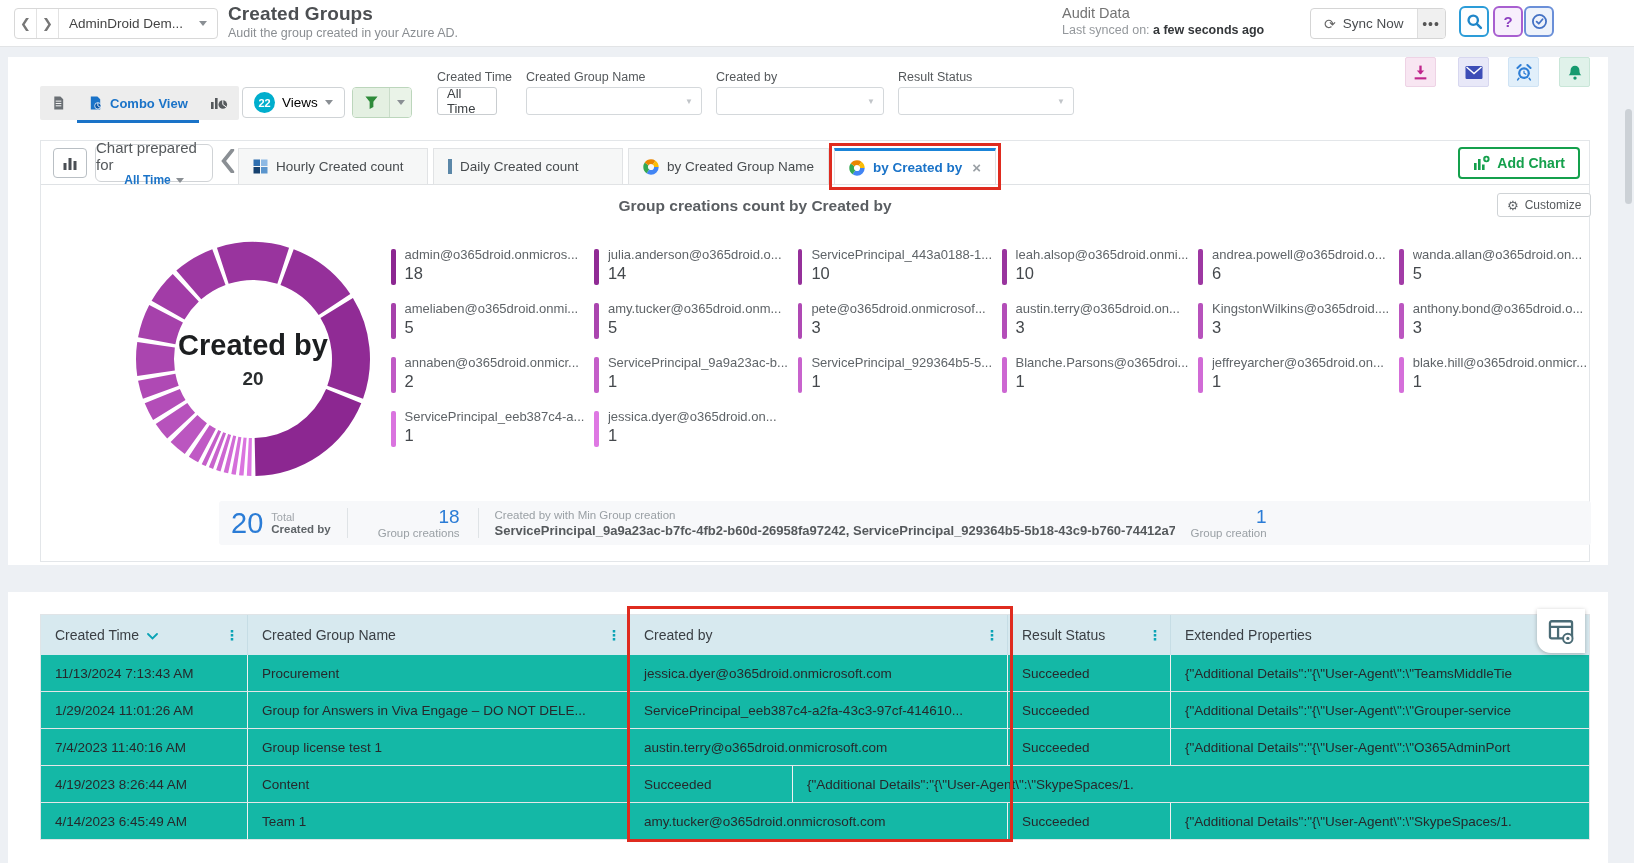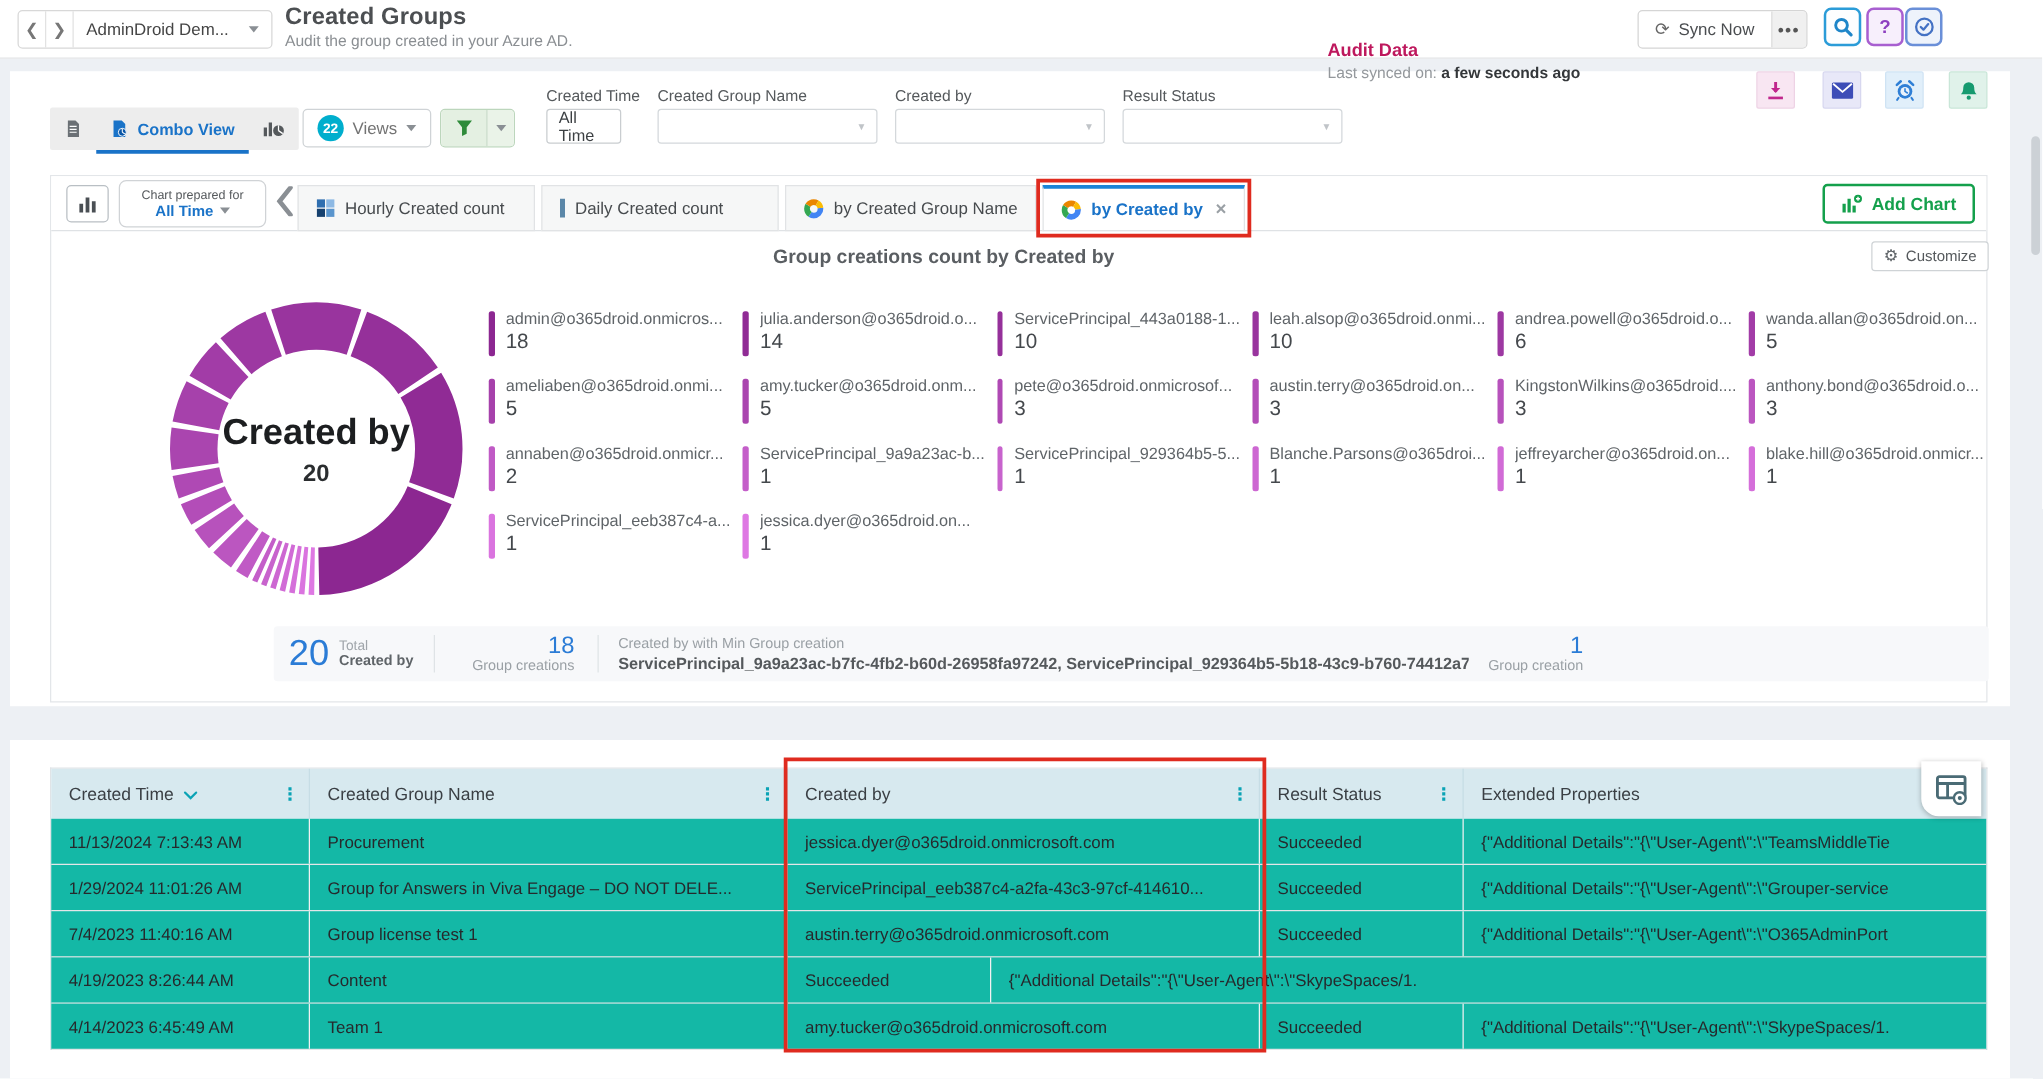--- a/index.html
+++ b/index.html
@@ -9,21 +9,21 @@
   
   .topbar { position:absolute; top:0; left:0; right:0; height:47px; background:#fff; border-bottom:1px solid #e2e4e6; z-index:6; }
   .navgroup { position:absolute; left:14px; top:8px; height:31px; display:flex; align-items:stretch; border:1px solid #d8d8d8; border-radius:4px; background:#fff; }
   .navbtn { width:22px; display:flex; align-items:center; justify-content:center; color:#777; font-size:13px; border-right:1px solid #e2e2e2; cursor:pointer; }
   .wsbtn { display:flex; align-items:center; gap:16px; padding:0 10px; font-size:13.5px; color:#444; }
   .caret-dn { width:0; height:0; border-left:4.5px solid transparent; border-right:4.5px solid transparent; border-top:5px solid #8a8f94; display:inline-block; }
   .titleblock { position:absolute; left:228px; top:3px; }
   .titleblock h1 { font-size:19px; font-weight:700; color:#4c4f52; letter-spacing:.1px; }
   .titleblock p { font-size:12.5px; color:#8a8e92; margin-top:1px; }
   .auditblock { position:absolute; left:1062px; top:5px; }
-  .auditblock .ad1 { font-size:14.5px; font-weight:700; color:#be185d;margin-top:28px; }
+  .auditblock .ad1 { font-size:14.5px; font-weight:400; color:#737373; }
   .auditblock .ad2 { font-size:12.5px; color:#94989c; margin-top:2px; }
   .auditblock .ad2 b { color:#34373a; }
   .syncgroup { position:absolute; left:1310px; top:8px; height:31px; display:flex; border:1px solid #d5d5d5; border-radius:4px; overflow:hidden; background:#fff; }
   .syncmain { display:flex; align-items:center; gap:7px; padding:0 13px; font-size:13.5px; color:#4a4d50; cursor:pointer; }
   .syncmain .g { font-size:14px; color:#666; }
   .syncmore { width:28px; display:flex; align-items:center; justify-content:center; background:#f0f0f0; border-left:1px solid #ddd; color:#555; font-size:14px; letter-spacing:1px; cursor:pointer; }
   .hicon { position:absolute; top:6px; width:30px; height:31px; border-radius:6px; display:flex; align-items:center; justify-content:center; cursor:pointer; }
   .hicon.search { left:1459px; border:2px solid #2b9cd8; background:#fdfeff; }
   .hicon.help { left:1493px; border:2px solid #a85fd0; background:#f7effc; color:#8d3fc0; font-weight:700; font-size:15px; }
   .hicon.timer { left:1524px; border:2px solid #6a8fd8; background:#eef3fb; }
@@ -34,42 +34,42 @@
   .sepband { position:absolute; left:0; top:508px; width:100%; height:27px; background:#edf0f4; }
   .scrollthumb { position:absolute; right:2px; top:62px; width:7px; height:95px; border-radius:4px; background:#ccd1d6; }
 
   
   .viewtabs { position:absolute; left:32px; top:29px; height:34px; display:flex; background:#ededed; border-radius:2px; }
   .vtab { display:flex; align-items:center; justify-content:center; padding:0 11px; position:relative; cursor:pointer; }
   .vtab.combo { gap:7px; font-size:13px; font-weight:700; color:#1a73c8; }
   .vtab.combo::after { content:""; position:absolute; left:0; right:0; bottom:-3px; height:3px; background:#1a73c8; }
   .viewsbtn { position:absolute; left:234px; top:30px; height:31px; display:flex; align-items:center; gap:7px; padding:0 11px; border:1px solid #cfd3d6; border-radius:4px; background:#fff; cursor:pointer; }
   .viewsbadge { width:21px; height:21px; border-radius:50%; background:#00aecd; color:#fff; font-size:11px; font-weight:700; display:flex; align-items:center; justify-content:center; }
-  .viewslabel { font-size:13.5px; color:#737373; }
+  .viewslabel { font-size:13.5px; color:#000000; }
   .funnelbtn { position:absolute; left:344px; top:30px; height:31px; display:flex; border:1px solid #bcd6bc; border-radius:4px; overflow:hidden; }
   .funnelmain { width:36px; background:#e4f0e2; display:flex; align-items:center; justify-content:center; cursor:pointer; }
   .funnelcaret { width:22px; background:#eaf3e8; border-left:1px solid #c9dcc9; display:flex; align-items:center; justify-content:center; cursor:pointer; }
   .filters { position:absolute; left:429px; top:13px; display:flex; gap:14px; }
   .filter { display:flex; flex-direction:column; }
   .flabel { font-size:12.5px; color:#55595c; margin-bottom:3px; }
   .fbox { height:28px; border:1px solid #c9cdd0; border-radius:3px; background:#fff; display:flex; align-items:center; justify-content:center; font-size:13px; color:#3c4043; padding:0 9px; cursor:pointer; }
   .fselect { height:28px; border:1px solid #d4d8db; border-radius:3px; background:#fff; display:flex; align-items:center; justify-content:space-between; padding:0 8px; cursor:pointer; }
   .fcaret { font-size:8px; color:#c0c4c8; }
   .tibtn { width:31px; height:30px; border-radius:2px; display:flex; align-items:center; justify-content:center; cursor:pointer; }
   .tibtn.download { position:absolute; left:1397px; background:#f8e6f2; border:1px solid #eed3e5; }
   .tibtn.mail     { position:absolute; left:1450px; background:#e8e8f8; border:1px solid #d7d7ef; }
   .tibtn.alarm    { position:absolute; left:1500px; background:#e1effa; border:1px solid #cfe3f4; }
   .tibtn.bell     { position:absolute; left:1551px; background:#e0f2ea; border:1px solid #c9e6d8; }
 
   
   .chartcard { position:absolute; left:32px; top:83px; width:1550px; height:422px; background:#fff; border:1px solid #e3e6e9; }
   .chartstrip { position:absolute; left:0; top:0; right:0; height:44px; border-bottom:1px solid #dfe2e5; background:#fff; }
   .ctoggle { position:absolute; left:12px; top:7px; width:34px; height:30px; border:1px solid #b9bfc4; border-radius:4px; display:flex; align-items:center; justify-content:center; cursor:pointer; background:#fff; }
   .prepared { position:absolute; left:54px; top:3px; width:118px; height:38px; border:1px solid #d0d3d6; border-radius:6px; background:#fff; display:flex; flex-direction:column; align-items:center; justify-content:center; cursor:pointer; }
-  .prep1 { font-size:10px; color:#55595c; }
+  .prep1 { font-size:15px; color:#55595c; }
   .prep2 { font-size:12px; font-weight:700; color:#1a73c8; display:flex; align-items:center; gap:5px; }
   .bigchev { position:absolute; left:180px; top:8px; cursor:pointer; }
   .chart-tabs { position:absolute; left:197px; top:7px; display:flex; gap:5px; }
   .chart-tab { height:37px; display:flex; align-items:center; gap:8px; padding:0 14px; background:#f6f7f7; border:1px solid #e1e3e5; font-size:13.5px; color:#474b4e; cursor:pointer; white-space:nowrap; }
   .chart-tab .tclose { color:#9aa0a5; font-size:15px; margin-left:2px; }
   .chart-tab.active { background:#fff; border-top:3px solid #1a84d8; color:#1a73c8; font-weight:600; }
   .chart-tab.hl { outline:3px solid #df2b1f; outline-offset:2px; }
   .sliver { display:inline-block; width:4px; height:15px; background:#5b87a8; }
   .addchart { position:absolute; right:9px; top:6px; height:32px; display:flex; align-items:center; gap:7px; padding:0 13px; border:2px solid #14a04c; border-radius:4px; color:#14a04c; font-size:14px; font-weight:600; background:#fff; cursor:pointer; }
   .customize { position:absolute; left:1456px; top:52px; height:24px; display:flex; align-items:center; gap:6px; padding:0 9px; border:1px solid #cfd3d6; border-radius:3px; background:#fff; font-size:12px; color:#55595c; cursor:pointer; }

